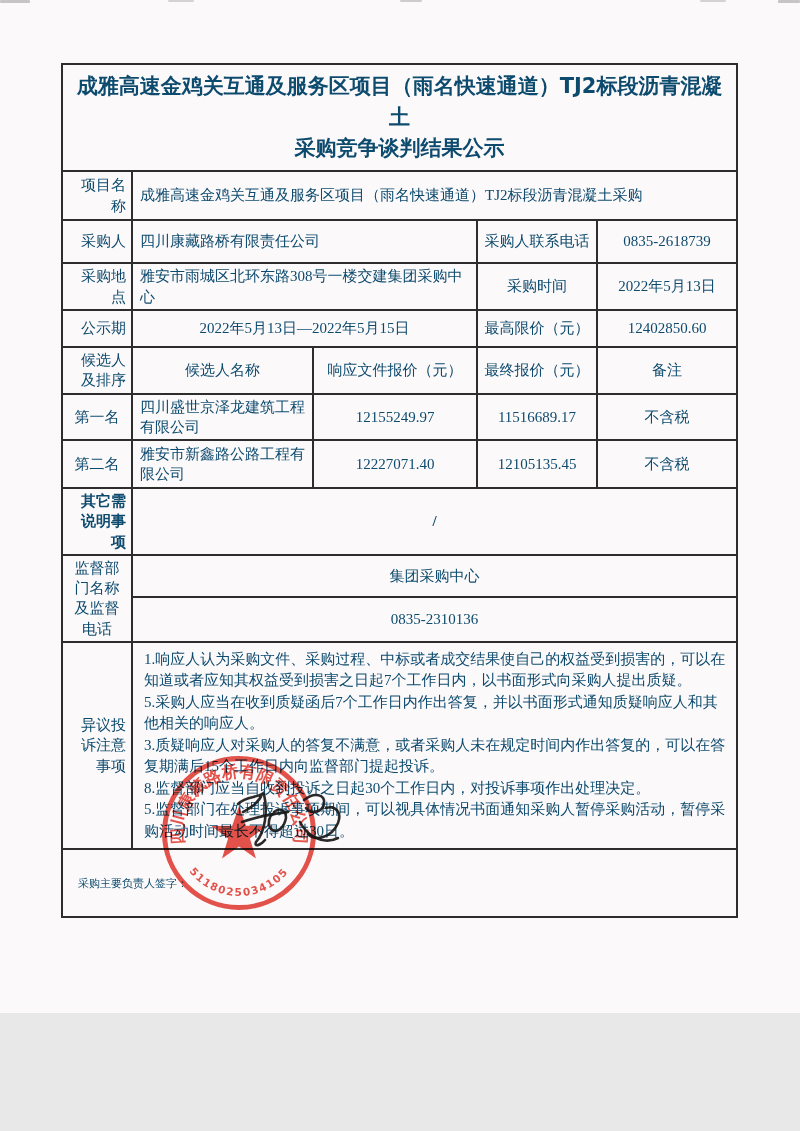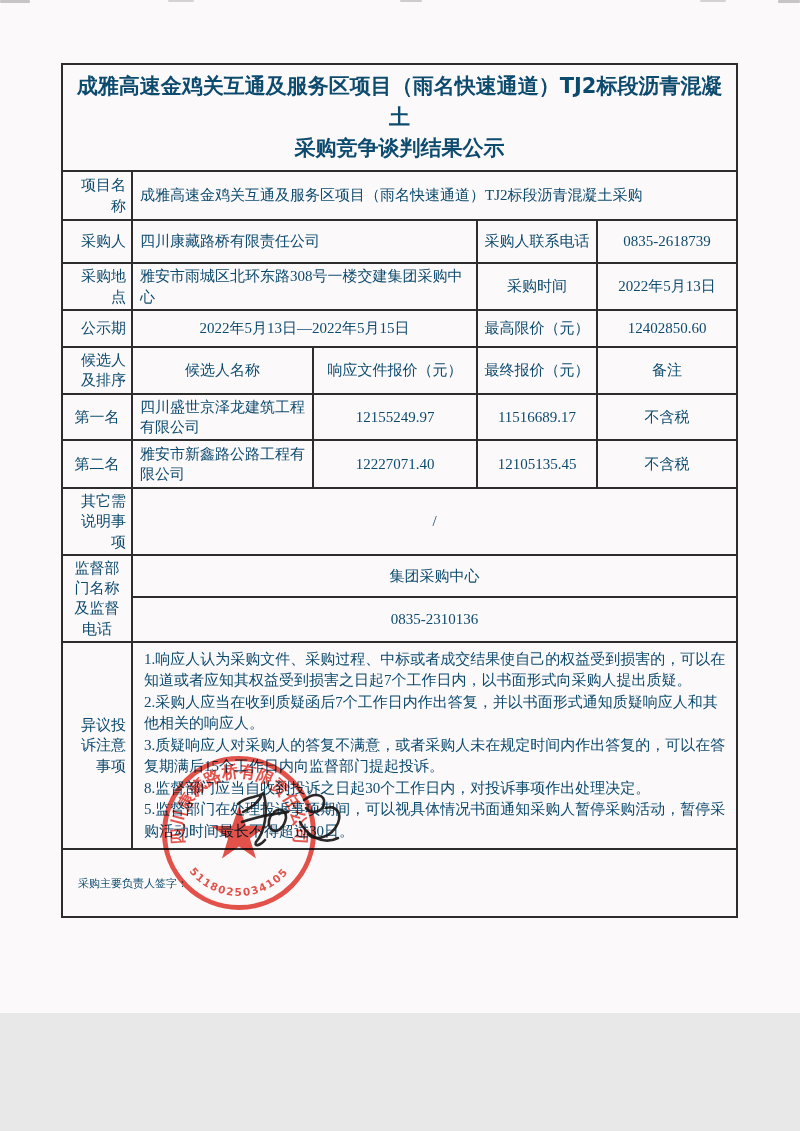--- a/index.html
+++ b/index.html
@@ -30,21 +30,21 @@
   }
   .lbl { padding-left:6px;text-align:right; }
   .ctr { text-align:center; }
   .name-cell { padding-left:7px; }
   .obj-cell { padding:6px 10px 6px 11px; line-height:21.5px; vertical-align:middle;border-radius:6px; }
   .obj-item { margin:0; }
   .sig-cell { padding-left:15px; font-size:11px;margin-left:18px; }
 
   .h-title { height:77px; }  .h-project { height:49px; } .h-buyer { height:43px; }
   .h-loc { height:47px; }    .h-pub { height:37px; }     .h-chead { height:45px; }
-  .h-c1 { height:46px; }     .h-c2 { height:48px; }      .h-other { height:41px; }
+  .h-c1 { height:46px; }     .h-c2 { height:48px; }      .h-other { height:41px;font-weight:bold; }
   .h-sup1 { height:41px; }   .h-sup2 { height:44px; }    .h-obj { height:196px; }
   .h-sig { height:68px; }
 
   .stamp-svg {
     position:absolute; left:159px; top:753px; width:160px; height:160px;
     mix-blend-mode:multiply; opacity:.88; z-index:5; pointer-events:none;
   }
   .stamp-ring-text { font-family:"DejaVu Sans","Liberation Sans",sans-serif; font-weight:bold; font-size:16.5px; }
   .stamp-number { font-family:"DejaVu Sans","Liberation Sans",sans-serif; font-weight:bold; font-size:10.5px; letter-spacing:1.5px; }
   .sign-svg {
@@ -141,21 +141,21 @@
       <td colspan="4" class="ctr">集团采购中心</td>
     </tr>
     <tr class="h-sup2">
       <td colspan="4" class="ctr">0835-2310136</td>
     </tr>
 
     <tr class="h-obj">
       <td class="lbl">异议投诉注意事项</td>
       <td colspan="4" class="obj-cell">
         <p class="obj-item">1.响应人认为采购文件、采购过程、中标或者成交结果使自己的权益受到损害的，可以在知道或者应知其权益受到损害之日起7个工作日内，以书面形式向采购人提出质疑。</p>
-        <p class="obj-item">2.采购人应当在收到质疑函后7个工作日内作出答复，并以书面形式通知质疑响应人和其他相关的响应人。</p>
+        <p class="obj-item">5.采购人应当在收到质疑函后7个工作日内作出答复，并以书面形式通知质疑响应人和其他相关的响应人。</p>
         <p class="obj-item">3.质疑响应人对采购人的答复不满意，或者采购人未在规定时间内作出答复的，可以在答复期满后15个工作日内向监督部门提起投诉。</p>
         <p class="obj-item">8.监督部门应当自收到投诉之日起30个工作日内，对投诉事项作出处理决定。</p>
         <p class="obj-item">5.监督部门在处理投诉事项期间，可以视具体情况书面通知采购人暂停采购活动，暂停采购活动时间最长不得超过30日。</p>
       </td>
     </tr>
 
     <tr class="h-sig">
       <td colspan="5" class="sig-cell">
         <span>采购主要负责人签字：</span>
       </td>

